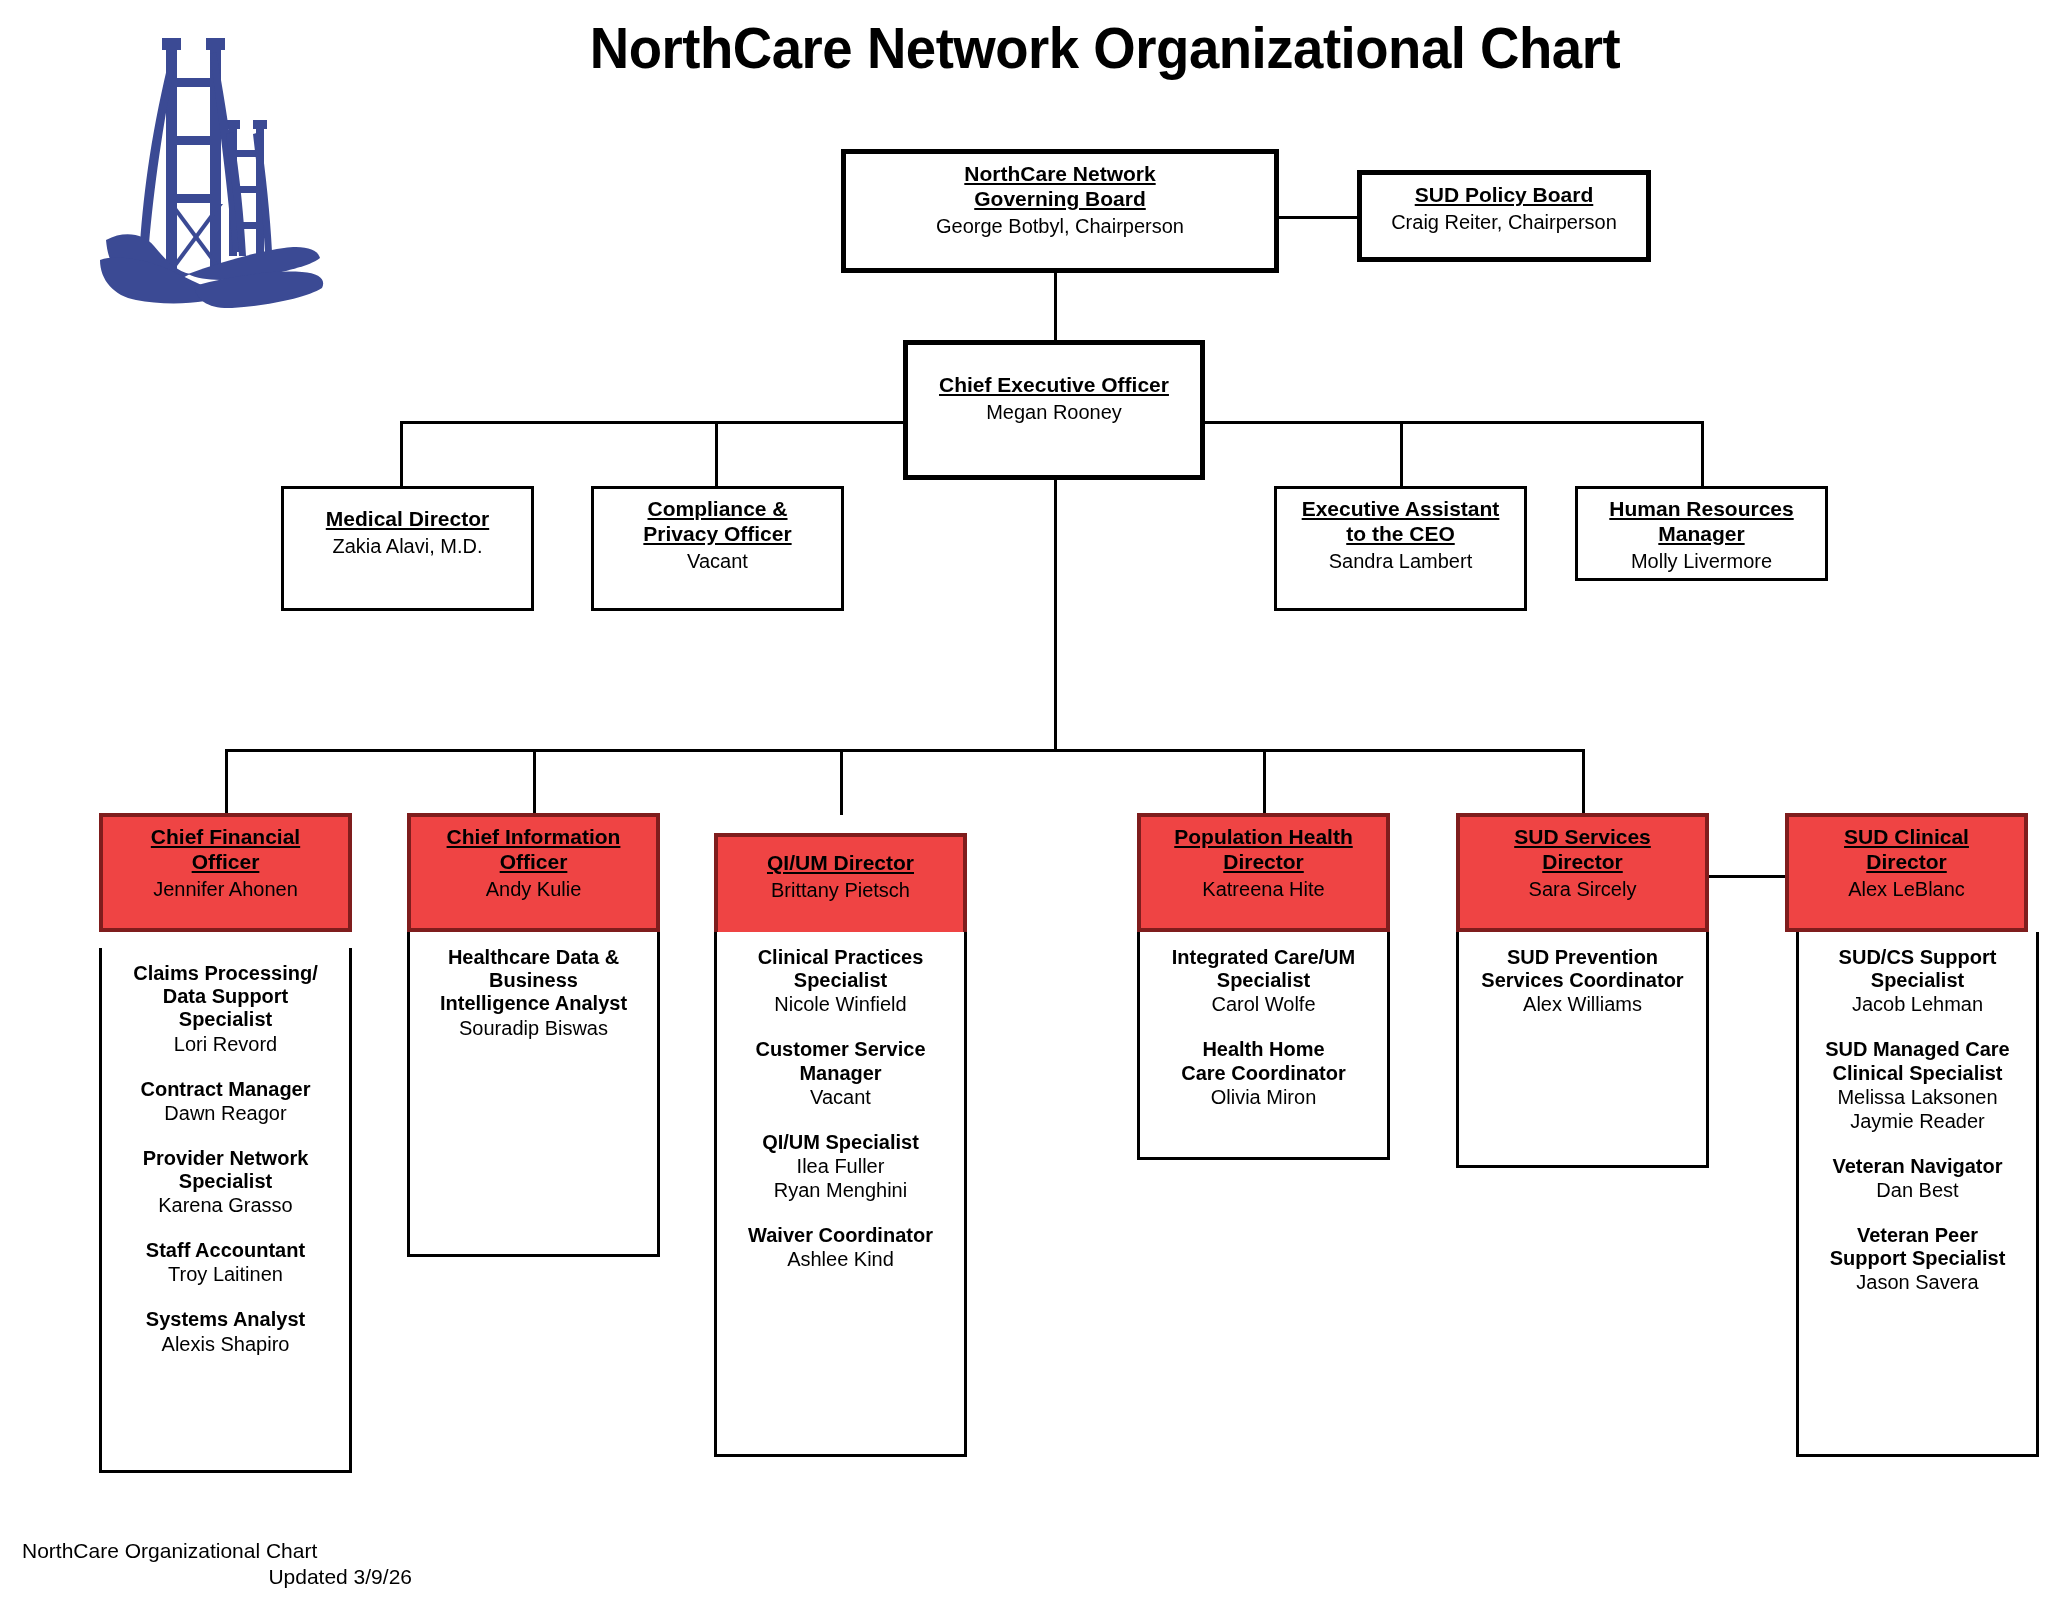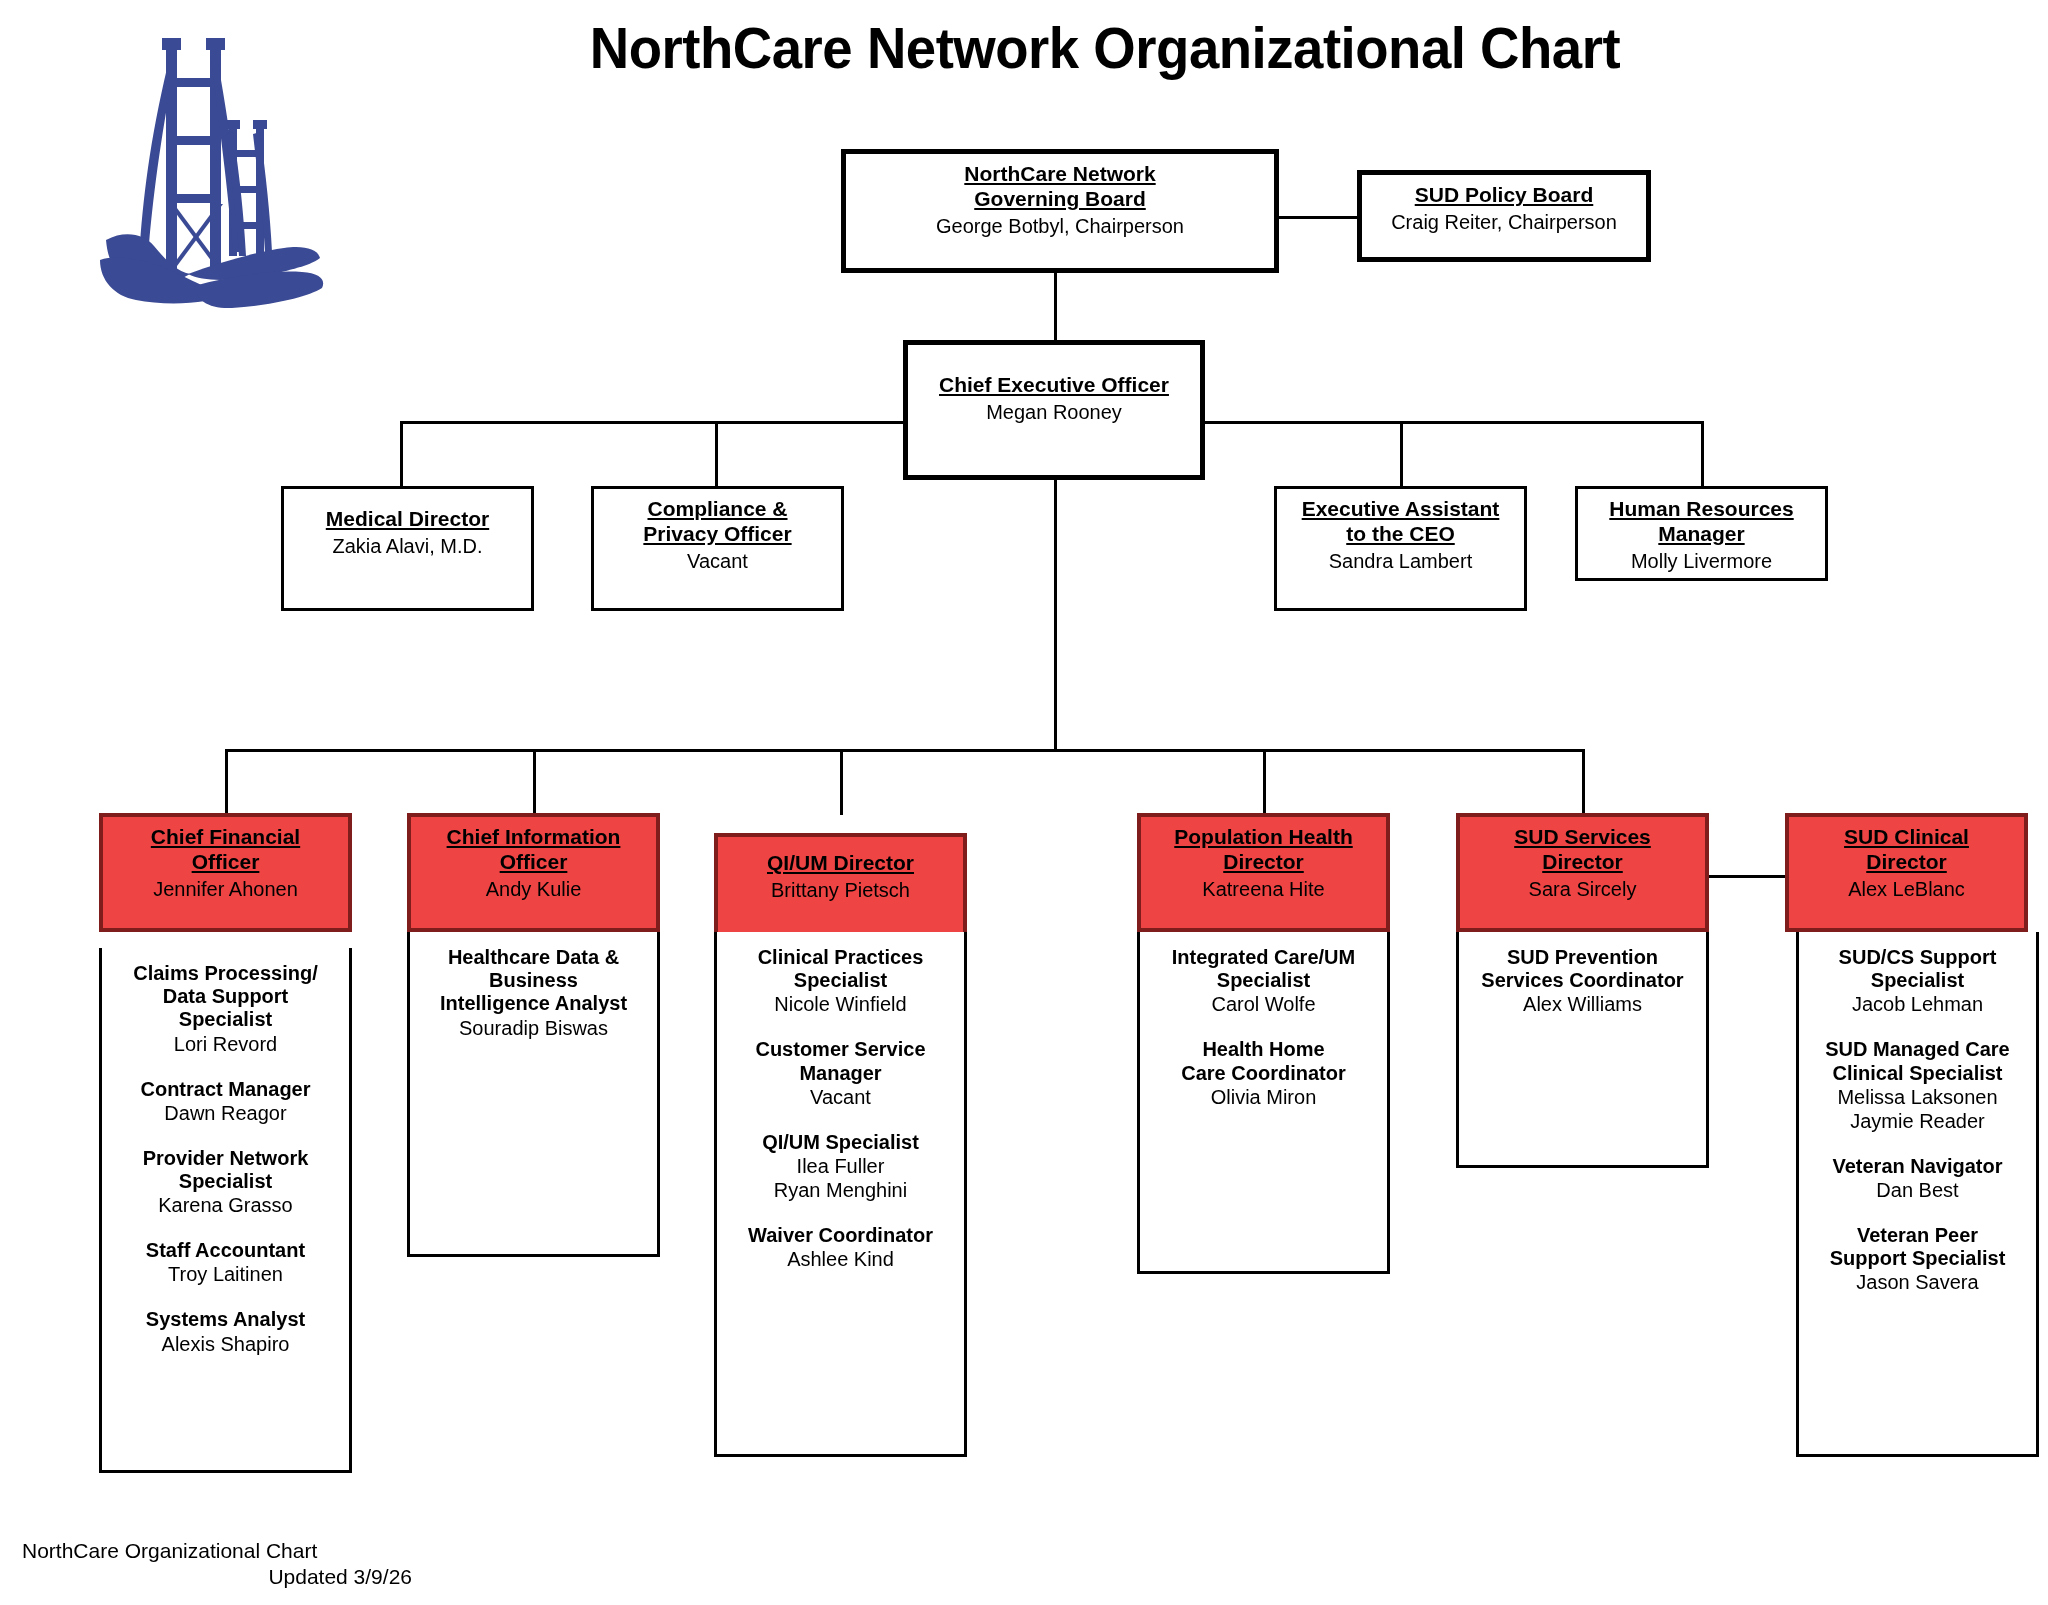--- a/index.html
+++ b/index.html
@@ -336,21 +336,21 @@
   </div>
 </div>
 
 <div class="colhead" style="left:1137px; top:813px; width:253px; height:119px;">
   <span class="node-title">
     <span class="ln">Population Health</span>
     <span class="ln">Director</span>
   </span>
   <span class="node-name">Katreena Hite</span>
 </div>
-<div class="colbody" style="left:1137px; top:932px; width:253px; height:342px;">
+<div class="colbody" style="left:1137px; top:932px; width:253px; height:228px;">
   <div class="staff">
     <span class="staff-role">
       <span class="ln">Integrated Care/UM</span>
       <span class="ln">Specialist</span>
     </span>
     <span class="staff-person">Carol Wolfe</span>
   </div>
   <div class="staff">
     <span class="staff-role">
       <span class="ln">Health Home</span>

